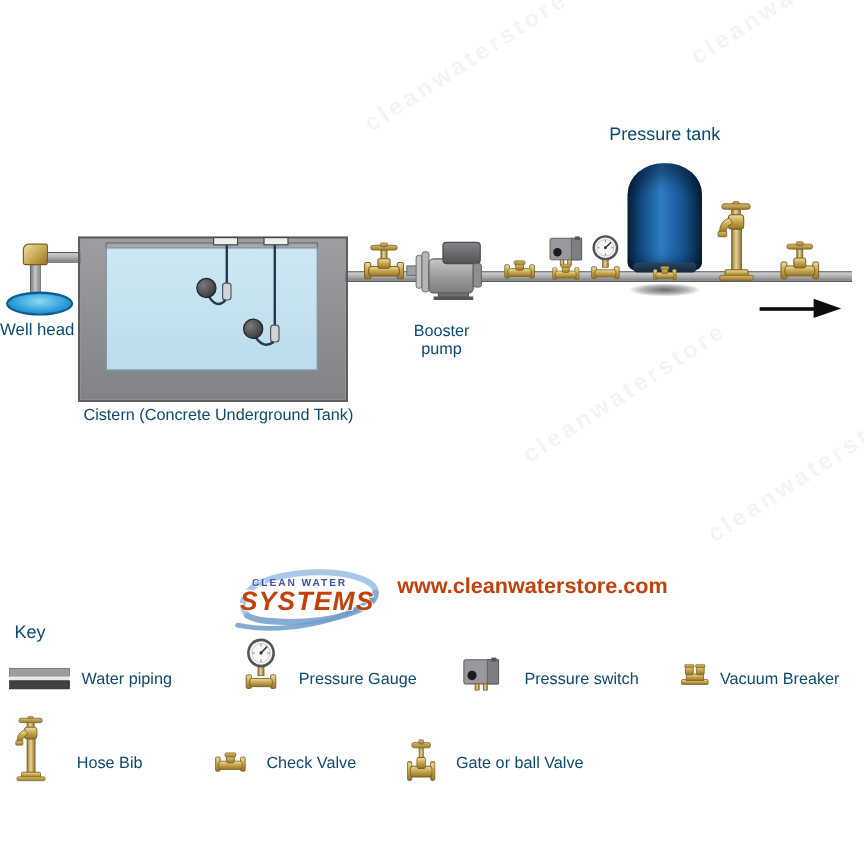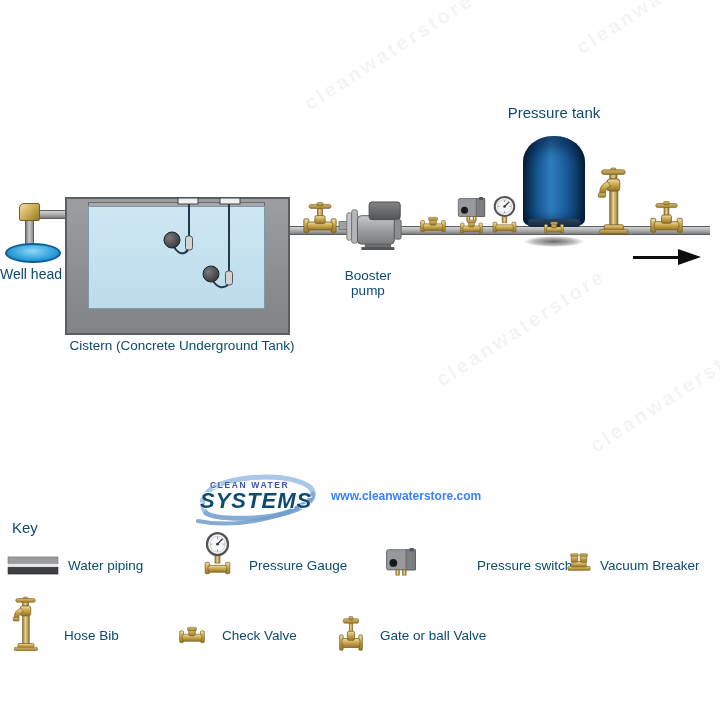--- a/index.html
+++ b/index.html
@@ -37,23 +37,23 @@
   .tank-shadow{position:absolute;left:524px;top:236px;width:60px;height:11px;border-radius:50%;
                background:radial-gradient(ellipse at center, rgba(15,15,20,.62) 0%, rgba(15,15,20,.3) 45%, rgba(0,0,0,0) 72%);}
   
   .arrow-shaft{position:absolute;left:633px;top:256px;width:47px;height:3px;background:#0d0d0d;}
   .arrow-head{position:absolute;left:678px;top:249px;width:0;height:0;border-left:23px solid #0d0d0d;
               border-top:8px solid transparent;border-bottom:8px solid transparent;}
   
   .logo{position:absolute;left:192px;top:471px;width:132px;height:56px;}
   .logo-top{position:absolute;left:18px;top:9px;font-size:8.5px;font-weight:bold;letter-spacing:1.6px;color:#3b53a8;
             text-shadow:1px 1px 0 #fff;}
-  .logo-main{position:absolute;left:8px;top:17px;font-size:22px;font-weight:bold;font-style:italic;color:#0c4a6e;
+  .logo-main{position:absolute;left:8px;top:17px;font-size:22px;font-weight:bold;font-style:italic;color:#c2410c;
              letter-spacing:1px;text-shadow:1px 1px 0 #fff,-1px -1px 0 #fff;}
-  .url{position:absolute;left:331px;top:489px;font-size:12px;font-weight:bold;color:#3b82f6;}
+  .url{position:absolute;left:331px;top:478px;font-size:18px;font-weight:bold;color:#c2410c;}
   svg.icon{position:absolute;overflow:visible;}
 </style>
 </head>
 <body>
 
 <svg width="0" height="0" style="position:absolute" aria-hidden="true">
   <defs>
     <linearGradient id="brassV" x1="0" y1="0" x2="0" y2="1">
       <stop offset="0" stop-color="#eedfa8"></stop>
         <stop offset=".45" stop-color="#cba94f"></stop>
@@ -246,21 +246,21 @@
   <div class="lbl" style="left:68px;top:559px;font-size:13.5px;">Water piping</div>
 
   <svg class="icon" style="left:203px;top:532px;" width="29" height="44" viewBox="0 0 40 58" preserveAspectRatio="none">
       <use href="#g-gauge"></use>
     </svg>
   <div class="lbl" style="left:249px;top:559px;font-size:13.5px;">Pressure Gauge</div>
 
   <svg class="icon" style="left:384px;top:548px;" width="34" height="28" viewBox="0 0 40 32" preserveAspectRatio="none">
       <use href="#g-switch"></use>
     </svg>
-  <div class="lbl" style="left:437px;top:559px;font-size:13.5px;margin-left:40px;">Pressure switch</div>
+  <div class="lbl" style="left:437px;top:559px;font-size:13.5px;">Pressure switch</div>
 
   <svg class="icon" style="left:566px;top:553px;" width="26" height="18" viewBox="0 0 40 27" preserveAspectRatio="none">
       <use href="#g-vbreaker"></use>
     </svg>
   <div class="lbl" style="left:600px;top:559px;font-size:13.5px;">Vacuum Breaker</div>
 
   <svg class="icon" style="left:12px;top:597px;" width="33" height="54" viewBox="0 0 44 72" preserveAspectRatio="none">
       <use href="#g-hosebib"></use>
     </svg>
   <div class="lbl" style="left:64px;top:629px;font-size:13.5px;">Hose Bib</div>

